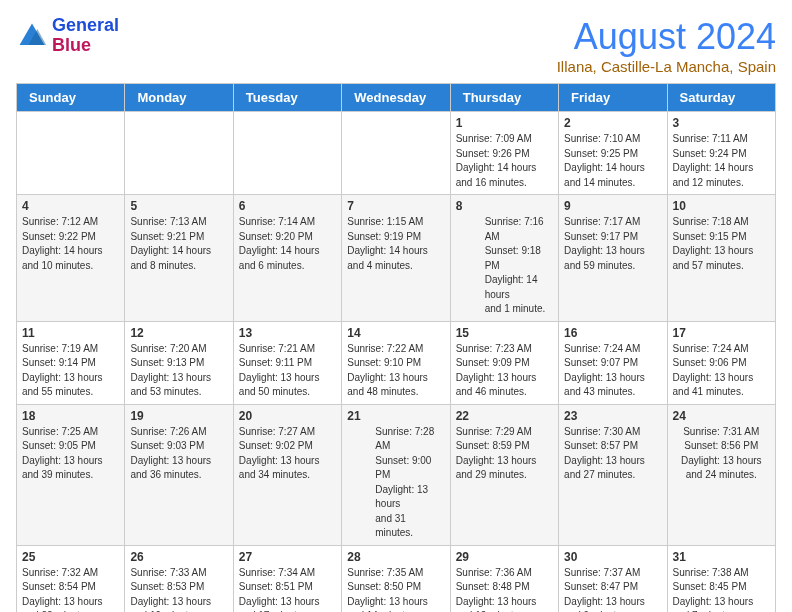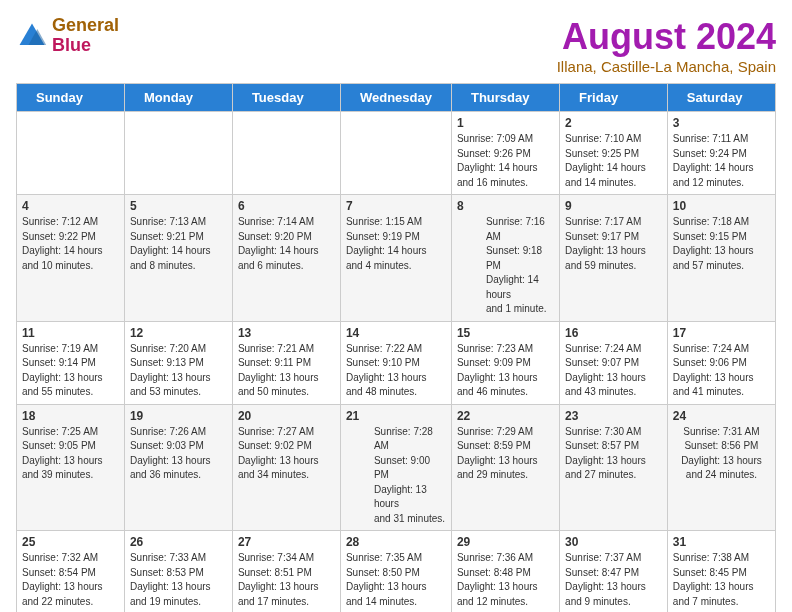--- a/index.html
+++ b/index.html
@@ -19,49 +19,49 @@
     .logo {
       display: flex;
       align-items: center;
       gap: 4px;
     }
     .logo-text {
       font-size: 18px;
       font-weight: bold;
       line-height: 1.1;
     }
-    .logo-text .general { color: #a16207; }
+    .logo-text .general { color: #1d4ed8; }
     .logo-text .blue { color: #be185d; }
     .logo-icon {
       width: 32px;
       height: 32px;
     }
     .title-area {
       text-align: right;
     }
     .month-title {
       font-size: 36px;
-      font-weight: bold;
-      color: #a21caf;
+      font-weight: normal;
+      color: #3b82f6;
     }
     .subtitle {
       font-size: 15px;
       color: #a16207;
     }
     .calendar {
       width: 100%;
       border-collapse: collapse;
       border: 1px solid #ccc;
     }
     .calendar th {
       background-color: #2980d4;
       color: #fff;
       font-size: 13px;
       font-weight: bold;
-      padding: 6px 19px;
+      padding: 6px 12px;
       text-align: left;
       border: 1px solid #ccc;
     }
     .calendar td {
       vertical-align: top;
       width: calc(100% / 7);
       border: 1px solid #ccc;
       padding: 4px 5px;
       font-size: 10.5px;
       color: #333;

